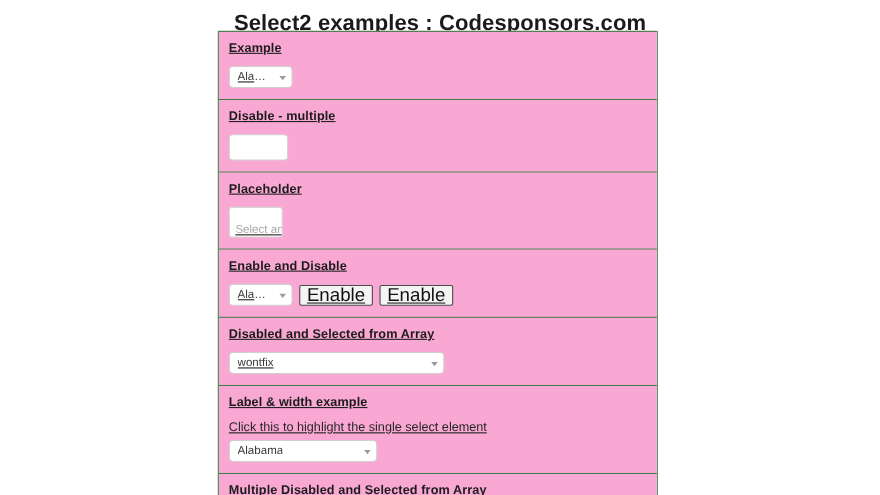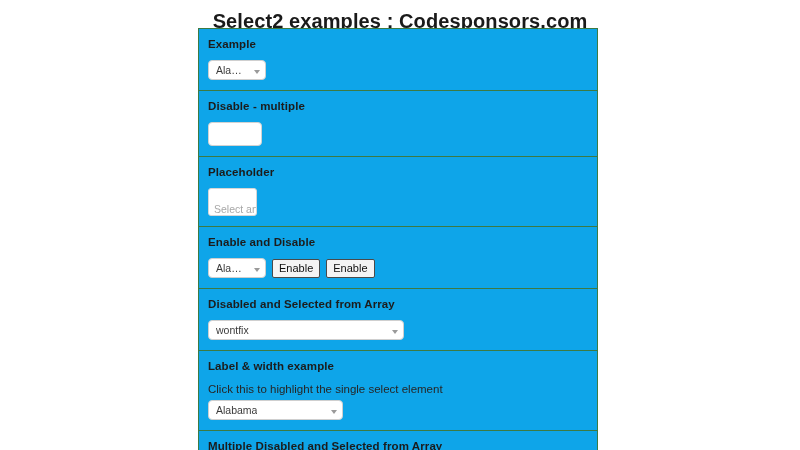--- a/index.html
+++ b/index.html
@@ -34,21 +34,22 @@
     border-left: 1px solid #3d7a43;
     border-right: 1px solid #3d7a43;
     box-sizing: border-box;
   }
 
   .panel {
     border-top: 1px solid #3d7a43;
     border-bottom: 1px solid #3d7a43;
     padding: 8px 9px 10px 9px;
     box-sizing: border-box;
-    background: #0ea5e9;
+    background: #f9a8d4;
+    text-decoration: underline;
   }
   .panel + .panel {
     border-top: none;
   }
 
   .panel-title {
     font-size: 11.5px;
     font-weight: bold;
     color: #1c1c1c;
     margin: 0 0 9px 0;
@@ -122,21 +123,21 @@
     padding-left: 5px;
     font-size: 10.5px;
     color: #a8a8a8;
     white-space: nowrap;
     overflow: hidden;
   }
 
   
   .native-btn {
     font-family: "Liberation Sans", sans-serif;
-    font-size: 11px;
+    font-size: 17px;
     color: #101010;
     background: #f4f4f4;
     border: 1px solid #4a4a4a;
     border-radius: 2px;
     padding: 1px 6px 2px 6px;
     height: 19px;
     line-height: 15px;
     box-sizing: border-box;
     cursor: pointer;
   }

